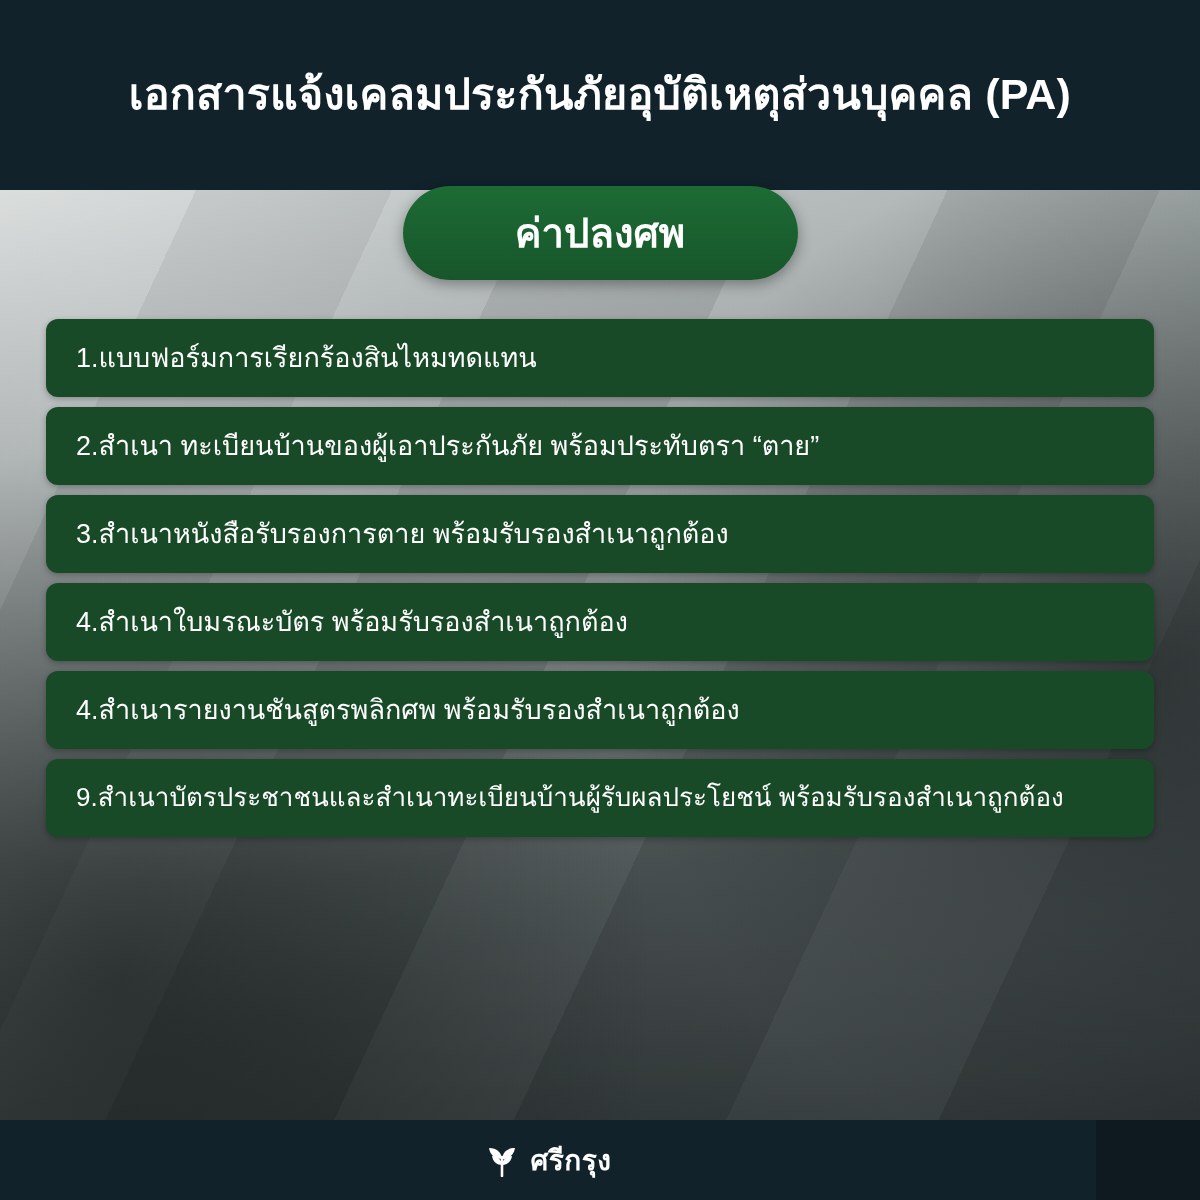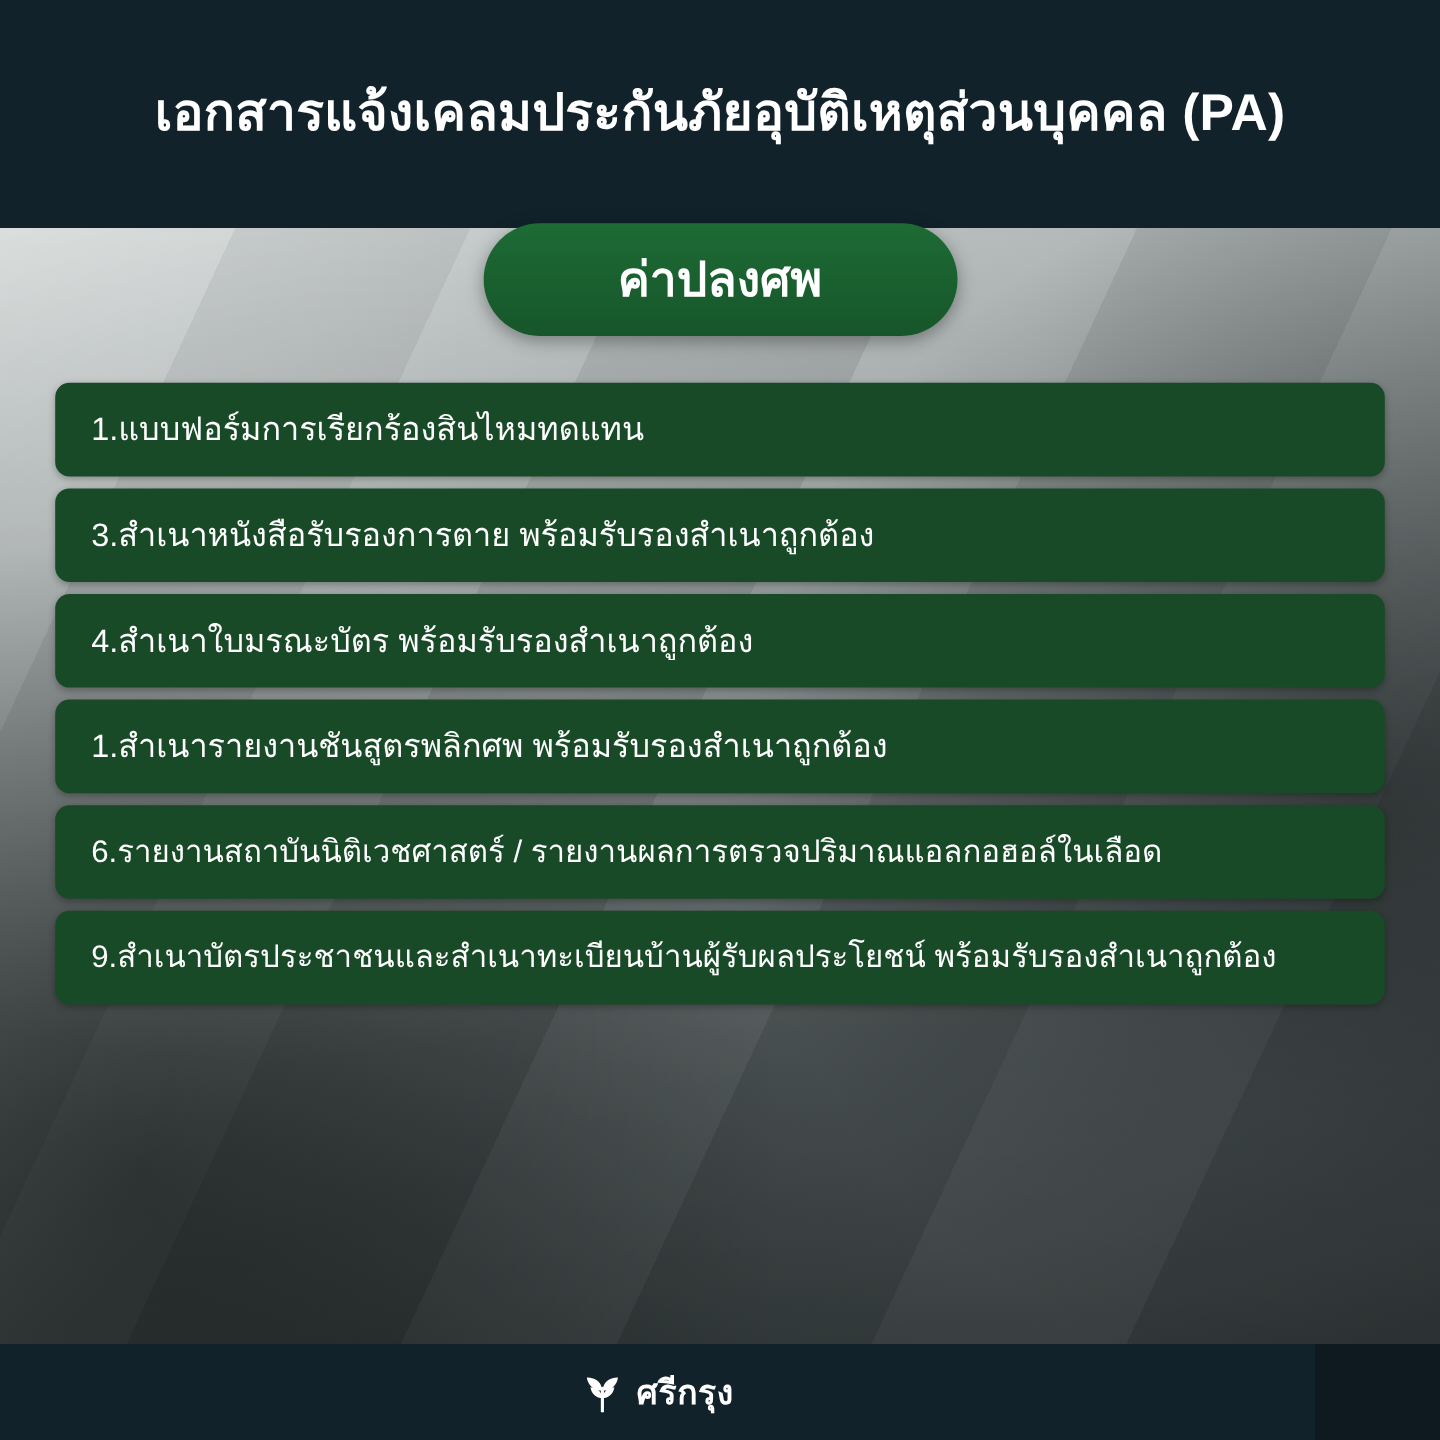--- a/index.html
+++ b/index.html
@@ -171,30 +171,30 @@
     <div class="section-pill">
       <span class="section-pill-label">ค่าปลงศพ</span>
     </div>
   </div>
 
   <div class="list">
     <div class="list-item">
       <span class="list-item-text">1.แบบฟอร์มการเรียกร้องสินไหมทดแทน</span>
     </div>
     <div class="list-item">
+      <span class="list-item-text">2.สำเนา ทะเบียนบ้านของผู้เอาประกันภัย พร้อมประทับตรา “ตาย”</span>
+    </div>
+    <div class="list-item">
       <span class="list-item-text">3.สำเนาหนังสือรับรองการตาย พร้อมรับรองสำเนาถูกต้อง</span>
     </div>
     <div class="list-item">
       <span class="list-item-text">4.สำเนาใบมรณะบัตร พร้อมรับรองสำเนาถูกต้อง</span>
     </div>
     <div class="list-item">
-      <span class="list-item-text">1.สำเนารายงานชันสูตรพลิกศพ พร้อมรับรองสำเนาถูกต้อง</span>
-    </div>
-    <div class="list-item wide">
-      <span class="list-item-text">6.รายงานสถาบันนิติเวชศาสตร์ / รายงานผลการตรวจปริมาณแอลกอฮอล์ในเลือด</span>
+      <span class="list-item-text">4.สำเนารายงานชันสูตรพลิกศพ พร้อมรับรองสำเนาถูกต้อง</span>
     </div>
     <div class="list-item wide">
       <span class="list-item-text">9.สำเนาบัตรประชาชนและสำเนาทะเบียนบ้านผู้รับผลประโยชน์ พร้อมรับรองสำเนาถูกต้อง</span>
     </div>
   </div>
 
   <div class="footer">
     <span>
       <svg class="footer-logo-mark" viewBox="0 0 34 34" xmlns="http://www.w3.org/2000/svg" aria-hidden="true">
         <path d="M17 33 C17 22, 17 18, 17 14" stroke="#ffffff" stroke-width="2.6" fill="none" stroke-linecap="round"></path>

